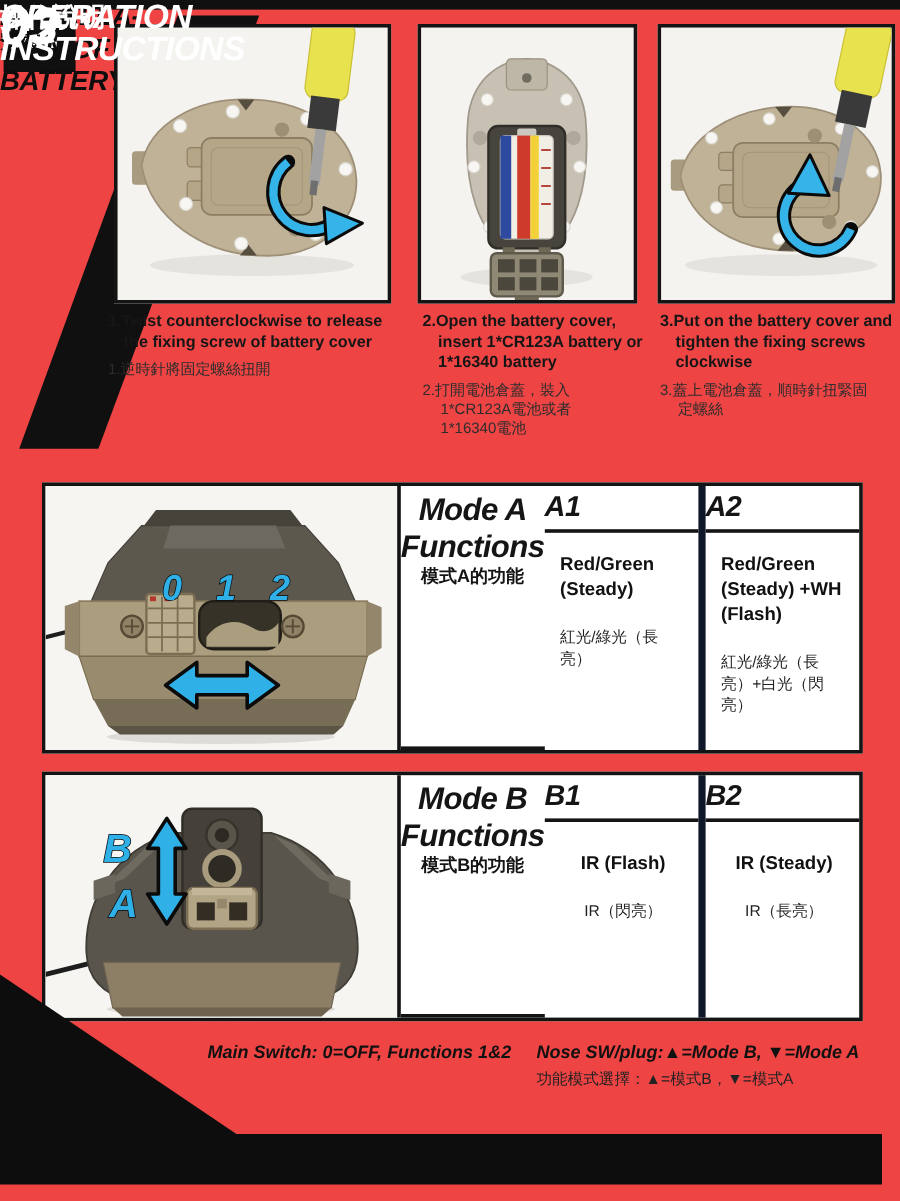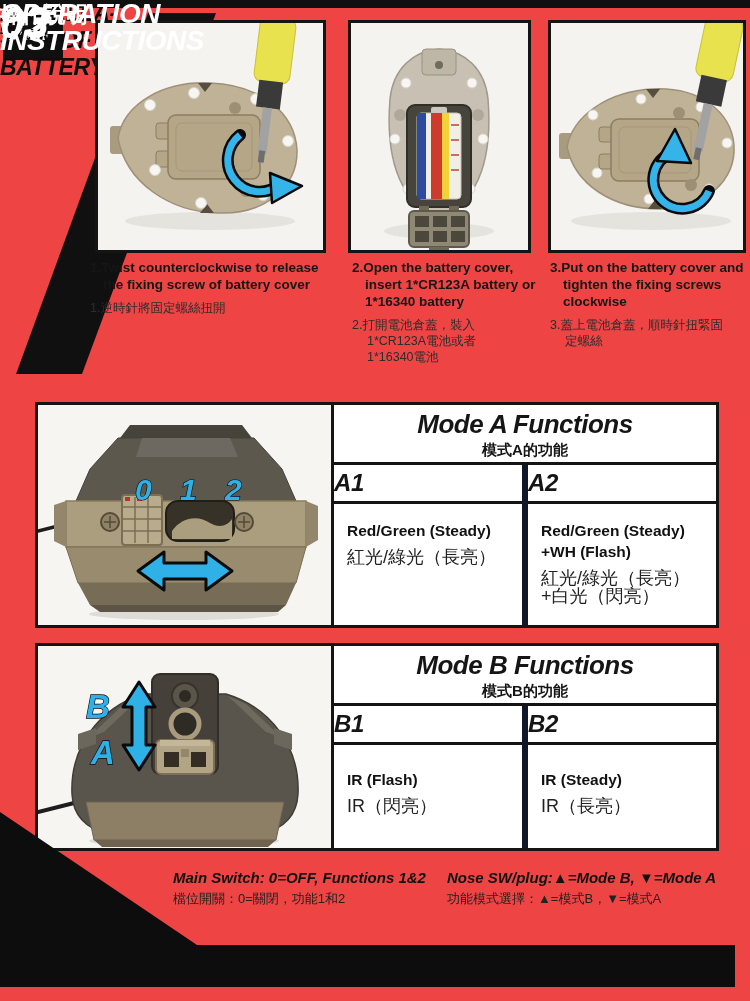--- a/index.html
+++ b/index.html
@@ -23,32 +23,32 @@
   .step .en{font-weight:700;font-size:13.5px;line-height:17px;padding-left:13px;text-indent:-13px;color:#161616}
   .step .zh{margin-top:7px;font-size:12.5px;line-height:16px;color:#2d2d2d;padding-left:15px;text-indent:-15px}
   .step-1{left:90px;top:259px;width:244px}
   .step-2{left:352px;top:259px;width:192px}.step-2 .zh{width:158px}
   .step-3{left:550px;top:259px;width:198px}.step-3 .zh{width:182px}
   .ftable{position:absolute;left:35px;width:684px;border:3px solid #141414;display:flex;background:#fff}
   .table-a{top:402px;height:226px}
   .table-b{top:643px;height:208px}
   .photo-cell{flex:0 0 296px;border-right:3px solid #141414;background:#f6f5f2;position:relative;overflow:hidden}
   .photo-cell svg{display:block}
-  .ft-right{flex:1;display:flex;flex-direction:column;min-width:0}
+  .ft-right{flex:1;display:flex;min-width:0}
   .title-row{flex:0 0 60px;border-bottom:3px solid #141414;text-align:center;padding-top:4px}
   .title-en{font-size:26px;line-height:31px;letter-spacing:-.5px}
   .title-zh{font-size:15px;line-height:19px;font-weight:700}
   .cols{flex:1;display:flex;min-height:0}
   .col{flex:1;display:flex;flex-direction:column;min-width:0}
   .col + .col{border-left:6px solid #0f172a}
   .col-hdr{flex:0 0 38px;border-bottom:3px solid #141414;text-align:left;font-size:24px;line-height:36px}
   .col-body{flex:1;padding:16px 10px 0 13px}
-  .table-b .col-body{text-align:left;padding-top:24px}
+  .table-b .col-body{text-align:center;padding-top:24px}
   .cell-en{font-weight:700;font-size:15.5px;line-height:21px;color:#111}
-  .cell-zh{font-size:18px;line-height:18px;margin-top:7px;color:#222}
+  .cell-zh{font-size:13px;line-height:18px;margin-top:20px;color:#222}
   .lbl-03{left:12;top:848;font-size:44px;line-height:46px;color:#fff}
   .lbl-op-zh{left:8;top:890;font-size:22px;font-weight:700;color:#fff}
   .lbl-op-en{left:12;top:921;font-size:28px;line-height:27px;color:#fff;letter-spacing:-.5px}
   .op-note{position:absolute}
   .op-note .en{font-size:15px;font-weight:700;font-style:italic;color:#111;white-space:nowrap}
   .op-note .zh{font-size:13px;margin-top:4px;color:#222;white-space:nowrap}
   .op-main{left:173px;top:869px}
   .op-nose{left:447px;top:869px}
 </style>
 </head>
@@ -343,20 +343,19 @@
   </svg>
   <div class="abs lbl-03 heavy">03</div>
   <div class="abs lbl-op-zh">操作說明</div>
   <div class="abs lbl-op-en heavy">
     <div>OPERATION</div>
     <div>INSTRUCTIONS</div>
   </div>
 
   <div class="op-note op-main">
     <div class="en">Main Switch: 0=OFF, Functions 1&amp;2</div>
-    <div class="zh">檔位開關：0=關閉，功能1和2</div>
   </div>
   <div class="op-note op-nose">
     <div class="en">Nose SW/plug:▲=Mode B, ▼=Mode A</div>
     <div class="zh">功能模式選擇：▲=模式B，▼=模式A</div>
   </div>
 
 </div>
 
 </body></html>

